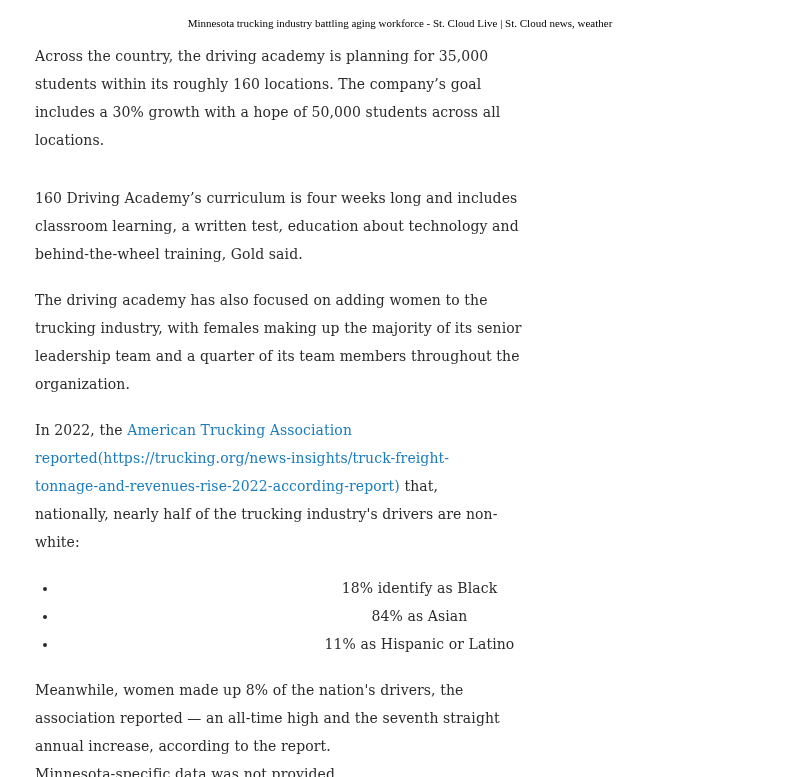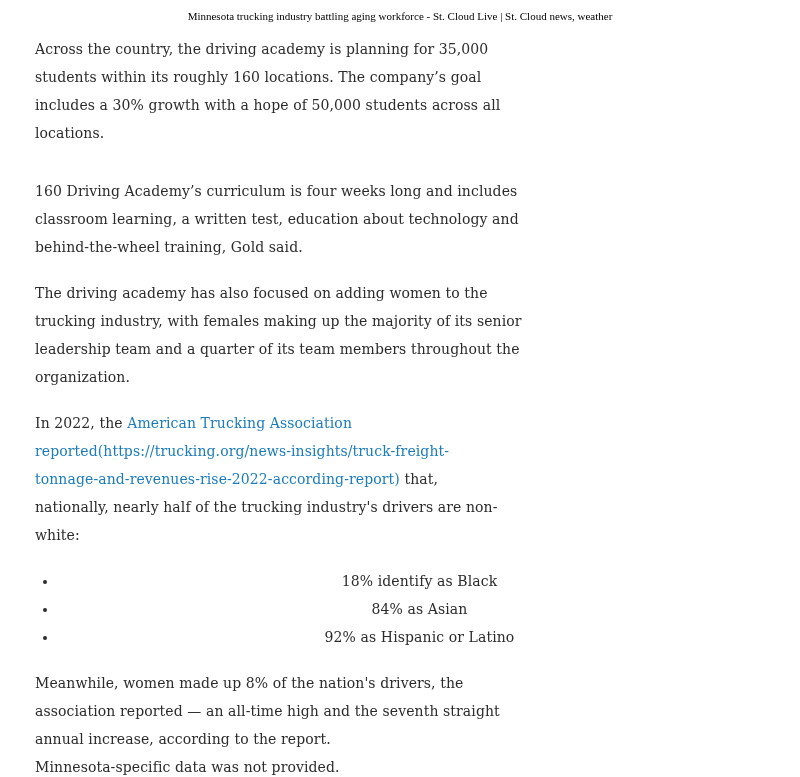--- a/index.html
+++ b/index.html
@@ -14,21 +14,21 @@
     padding: 0;
   }
   body {
     width: 800px;
     height: 777px;
     background: var(--bg);
     overflow: hidden;
     font-family: "DejaVu Serif", "Liberation Serif", serif;
   }
   .print-header {
-    padding-top: 10px;
+    padding-top: 17px;
     text-align: center;
     font-family: "Liberation Serif", "DejaVu Serif", serif;
     font-size: 11px;
     line-height: 13px;
     color: var(--header-text);
   }
   .article {
     margin: 12px 0 0 35px;
     width: 740px;
     font-size: 14px;
@@ -65,17 +65,17 @@
     <span>Minnesota trucking industry battling aging workforce - St. Cloud Live | St. Cloud news, weather</span>
   </div>
   <div class="article">
       <p>Across the country, the driving academy is planning for 35,000<br>students within its roughly 160 locations. The company’s goal<br>includes a 30% growth with a hope of 50,000 students across all<br>locations.</p>
       <p>160 Driving Academy’s curriculum is four weeks long and includes<br>classroom learning, a written test, education about technology and<br>behind-the-wheel training, Gold said.</p>
       <p>The driving academy has also focused on adding women to the<br>trucking industry, with females making up the majority of its senior<br>leadership team and a quarter of its team members throughout the<br>organization.</p>
       <p>In 2022, the <a href="#">American Trucking Association<br>reported(https://trucking.org/news-insights/truck-freight-<br>tonnage-and-revenues-rise-2022-according-report)</a> that,<br>nationally, nearly half of the trucking industry's drivers are non-<br>white:</p>
       <ul>
         <li>18% identify as Black</li>
         <li>84% as Asian</li>
-        <li>92% as Hispanic or Latino</li>
+        <li>11% as Hispanic or Latino</li>
       </ul>
       <p>Meanwhile, women made up 8% of the nation's drivers, the<br>association reported — an all-time high and the seventh straight<br>annual increase, according to the report.<br>Minnesota-specific data was not provided.</p>
     </div>
 </div>
 
 </body></html>

